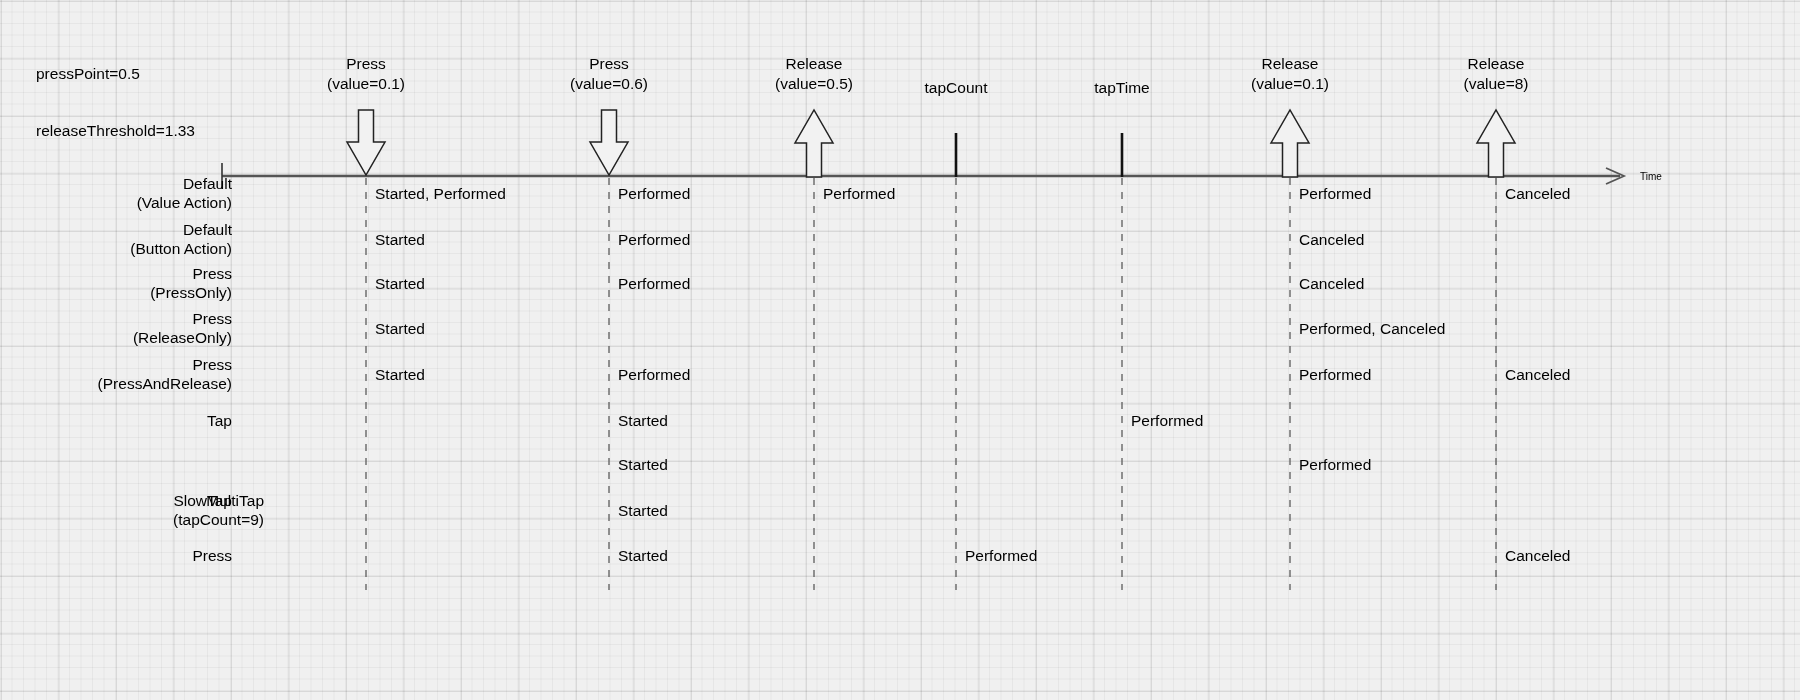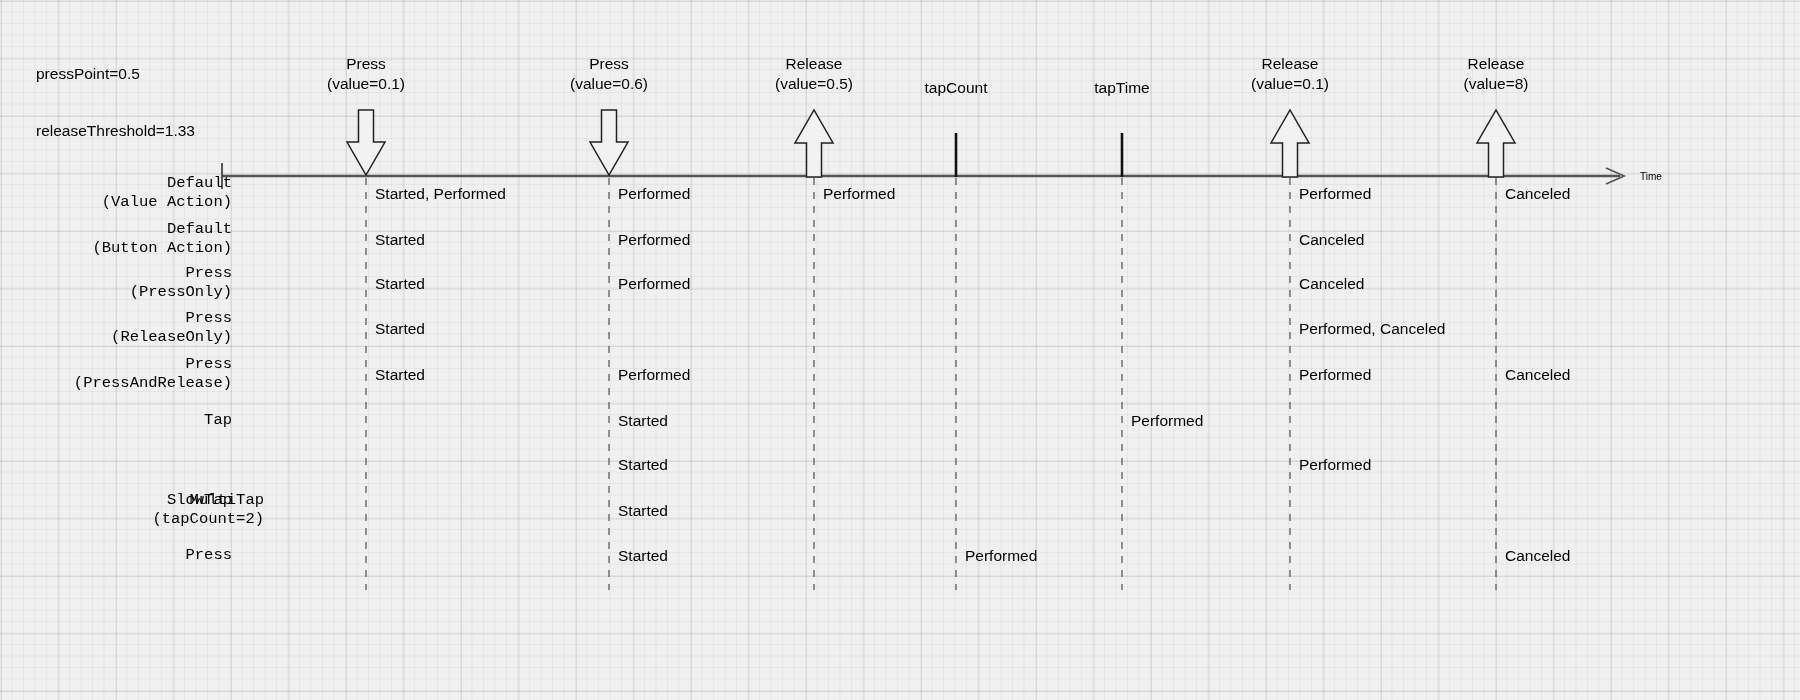--- a/index.html
+++ b/index.html
@@ -16,21 +16,21 @@
     background-image:
       linear-gradient(to right, rgba(0,0,0,0.045) 1px, transparent 1px),
       linear-gradient(to bottom, rgba(0,0,0,0.045) 1px, transparent 1px),
       linear-gradient(to right, rgba(0,0,0,0.10) 1px, transparent 1px),
       linear-gradient(to bottom, rgba(0,0,0,0.10) 1px, transparent 1px);
     background-size: 11.5px 11.5px, 11.5px 11.5px, 57.5px 57.5px, 57.5px 57.5px;
     background-position: 0 0, 0 0, 1px 1px, 1px 1px;
   }
   .plain { position: absolute; color: #000; font-size: 10px; line-height: 19px; white-space: pre; }
   .ctr { text-align: center; transform: translateX(-50%); }
-  .rt  { text-align: right;  transform: translateX(-100%); font-family: Liberation Mono, monospace; }
+  .rt  { text-align: right;  transform: translateX(-100%); }
 
   #params { left: 36px; top: 26px; font-size: 15.5px; }
 
   .marker-label { font-size: 15.5px; line-height: 20px; }
 
   .rowlabel { font-size: 15.5px; line-height: 19px; }
   .cell { font-size: 15.5px; }
 
   svg.overlay { position: absolute; left: 0; top: 0; width: 1800px; height: 700px; pointer-events: none; }
 </style>
@@ -74,21 +74,21 @@
       <div class="plain ctr marker-label" style="left: 1496px; top: 54px;"><div>Release</div><div>(value=8)</div></div>
     </div>
   <div id="row-labels">
       <div class="plain rt rowlabel" style="left: 232px; top: 174px;"><div>Default</div><div>(Value Action)</div></div>
       <div class="plain rt rowlabel" style="left: 232px; top: 220px;"><div>Default</div><div>(Button Action)</div></div>
       <div class="plain rt rowlabel" style="left: 232px; top: 264px;"><div>Press</div><div>(PressOnly)</div></div>
       <div class="plain rt rowlabel" style="left: 232px; top: 309px;"><div>Press</div><div>(ReleaseOnly)</div></div>
       <div class="plain rt rowlabel" style="left: 232px; top: 355px;"><div>Press</div><div>(PressAndRelease)</div></div>
       <div class="plain rt rowlabel" style="left: 232px; top: 411px;"><div>Tap</div></div>
       <div class="plain rt rowlabel" style="left: 232px; top: 455px; margin-top: 36px;"><div>SlowTap</div></div>
-      <div class="plain rt rowlabel" style="left: 232px; top: 491px; margin-left: 32px;"><div>MultiTap</div><div>(tapCount=2)</div></div>
+      <div class="plain rt rowlabel" style="left: 232px; top: 491px; margin-left: 32px;"><div>MultiTap</div><div>(tapCount=9)</div></div>
       <div class="plain rt rowlabel" style="left: 232px; top: 546px;"><div>Press</div></div>
     </div>
   <div id="cells">
       <div class="plain cell" style="left: 375px; top: 184px;">Started, Performed</div>
       <div class="plain cell" style="left: 618px; top: 184px;">Performed</div>
       <div class="plain cell" style="left: 823px; top: 184px;">Performed</div>
       <div class="plain cell" style="left: 1299px; top: 184px;">Performed</div>
       <div class="plain cell" style="left: 1505px; top: 184px;">Canceled</div>
       <div class="plain cell" style="left: 375px; top: 230px;">Started</div>
       <div class="plain cell" style="left: 618px; top: 230px;">Performed</div>

